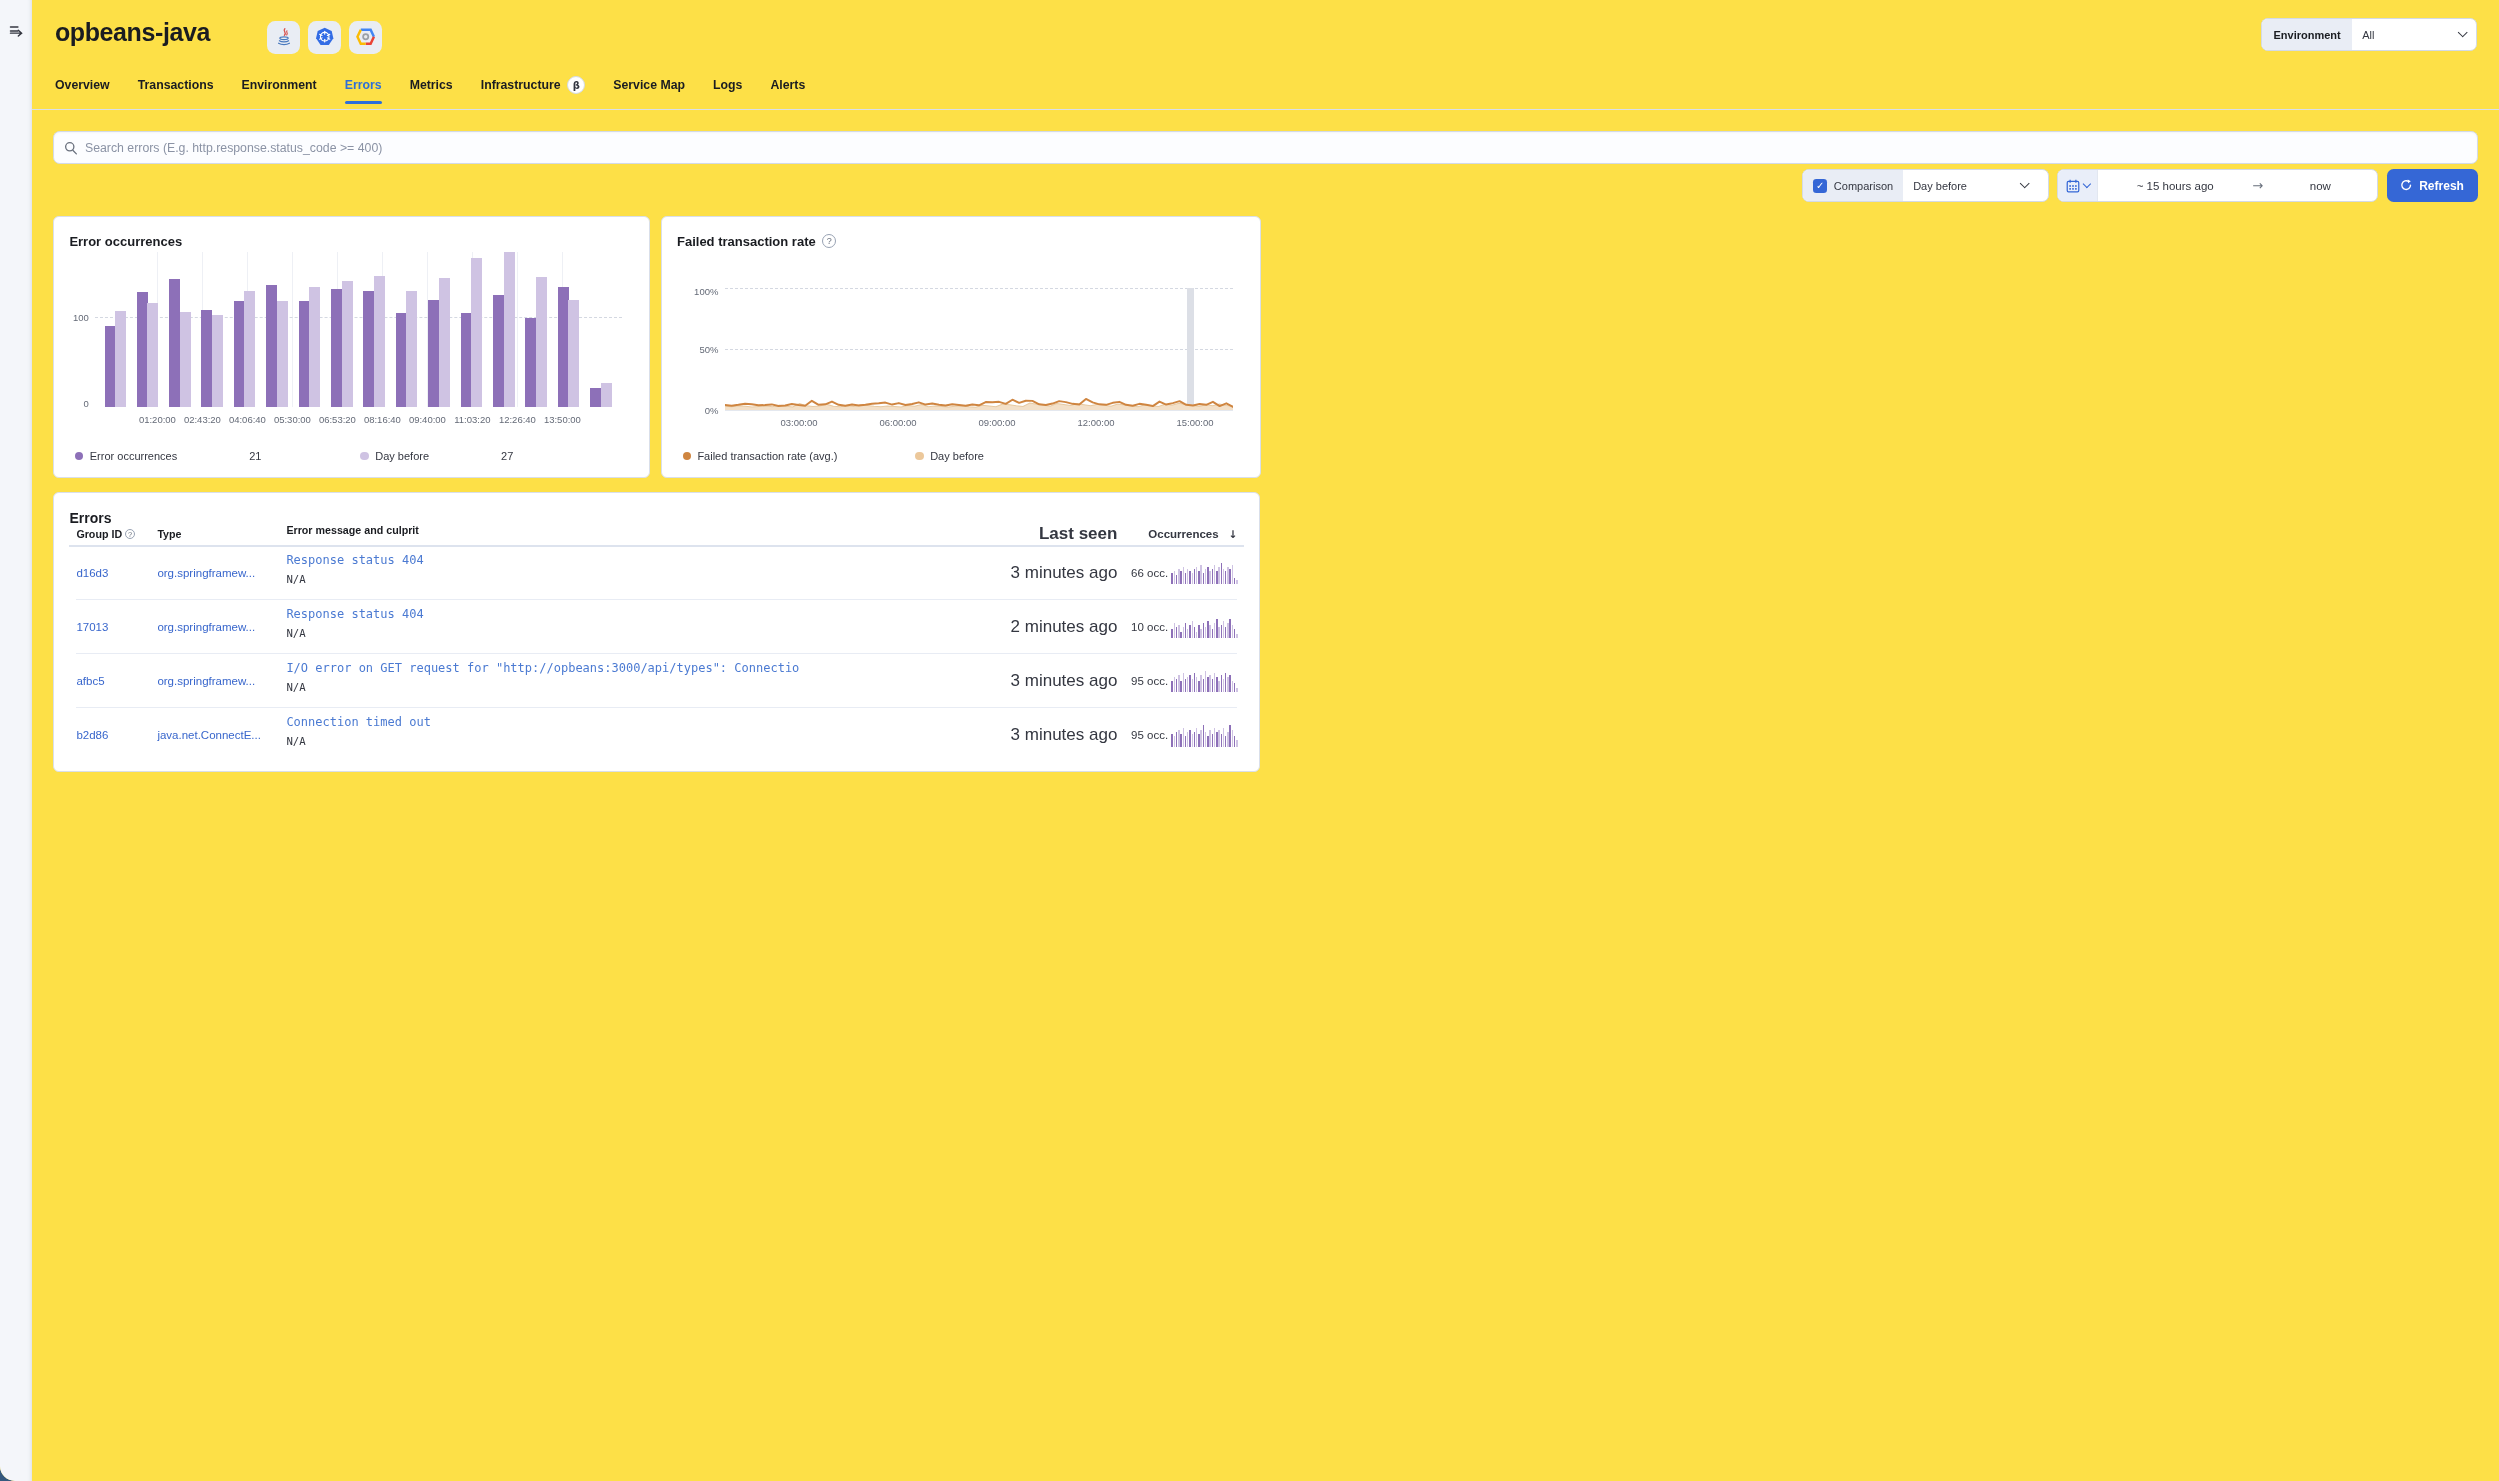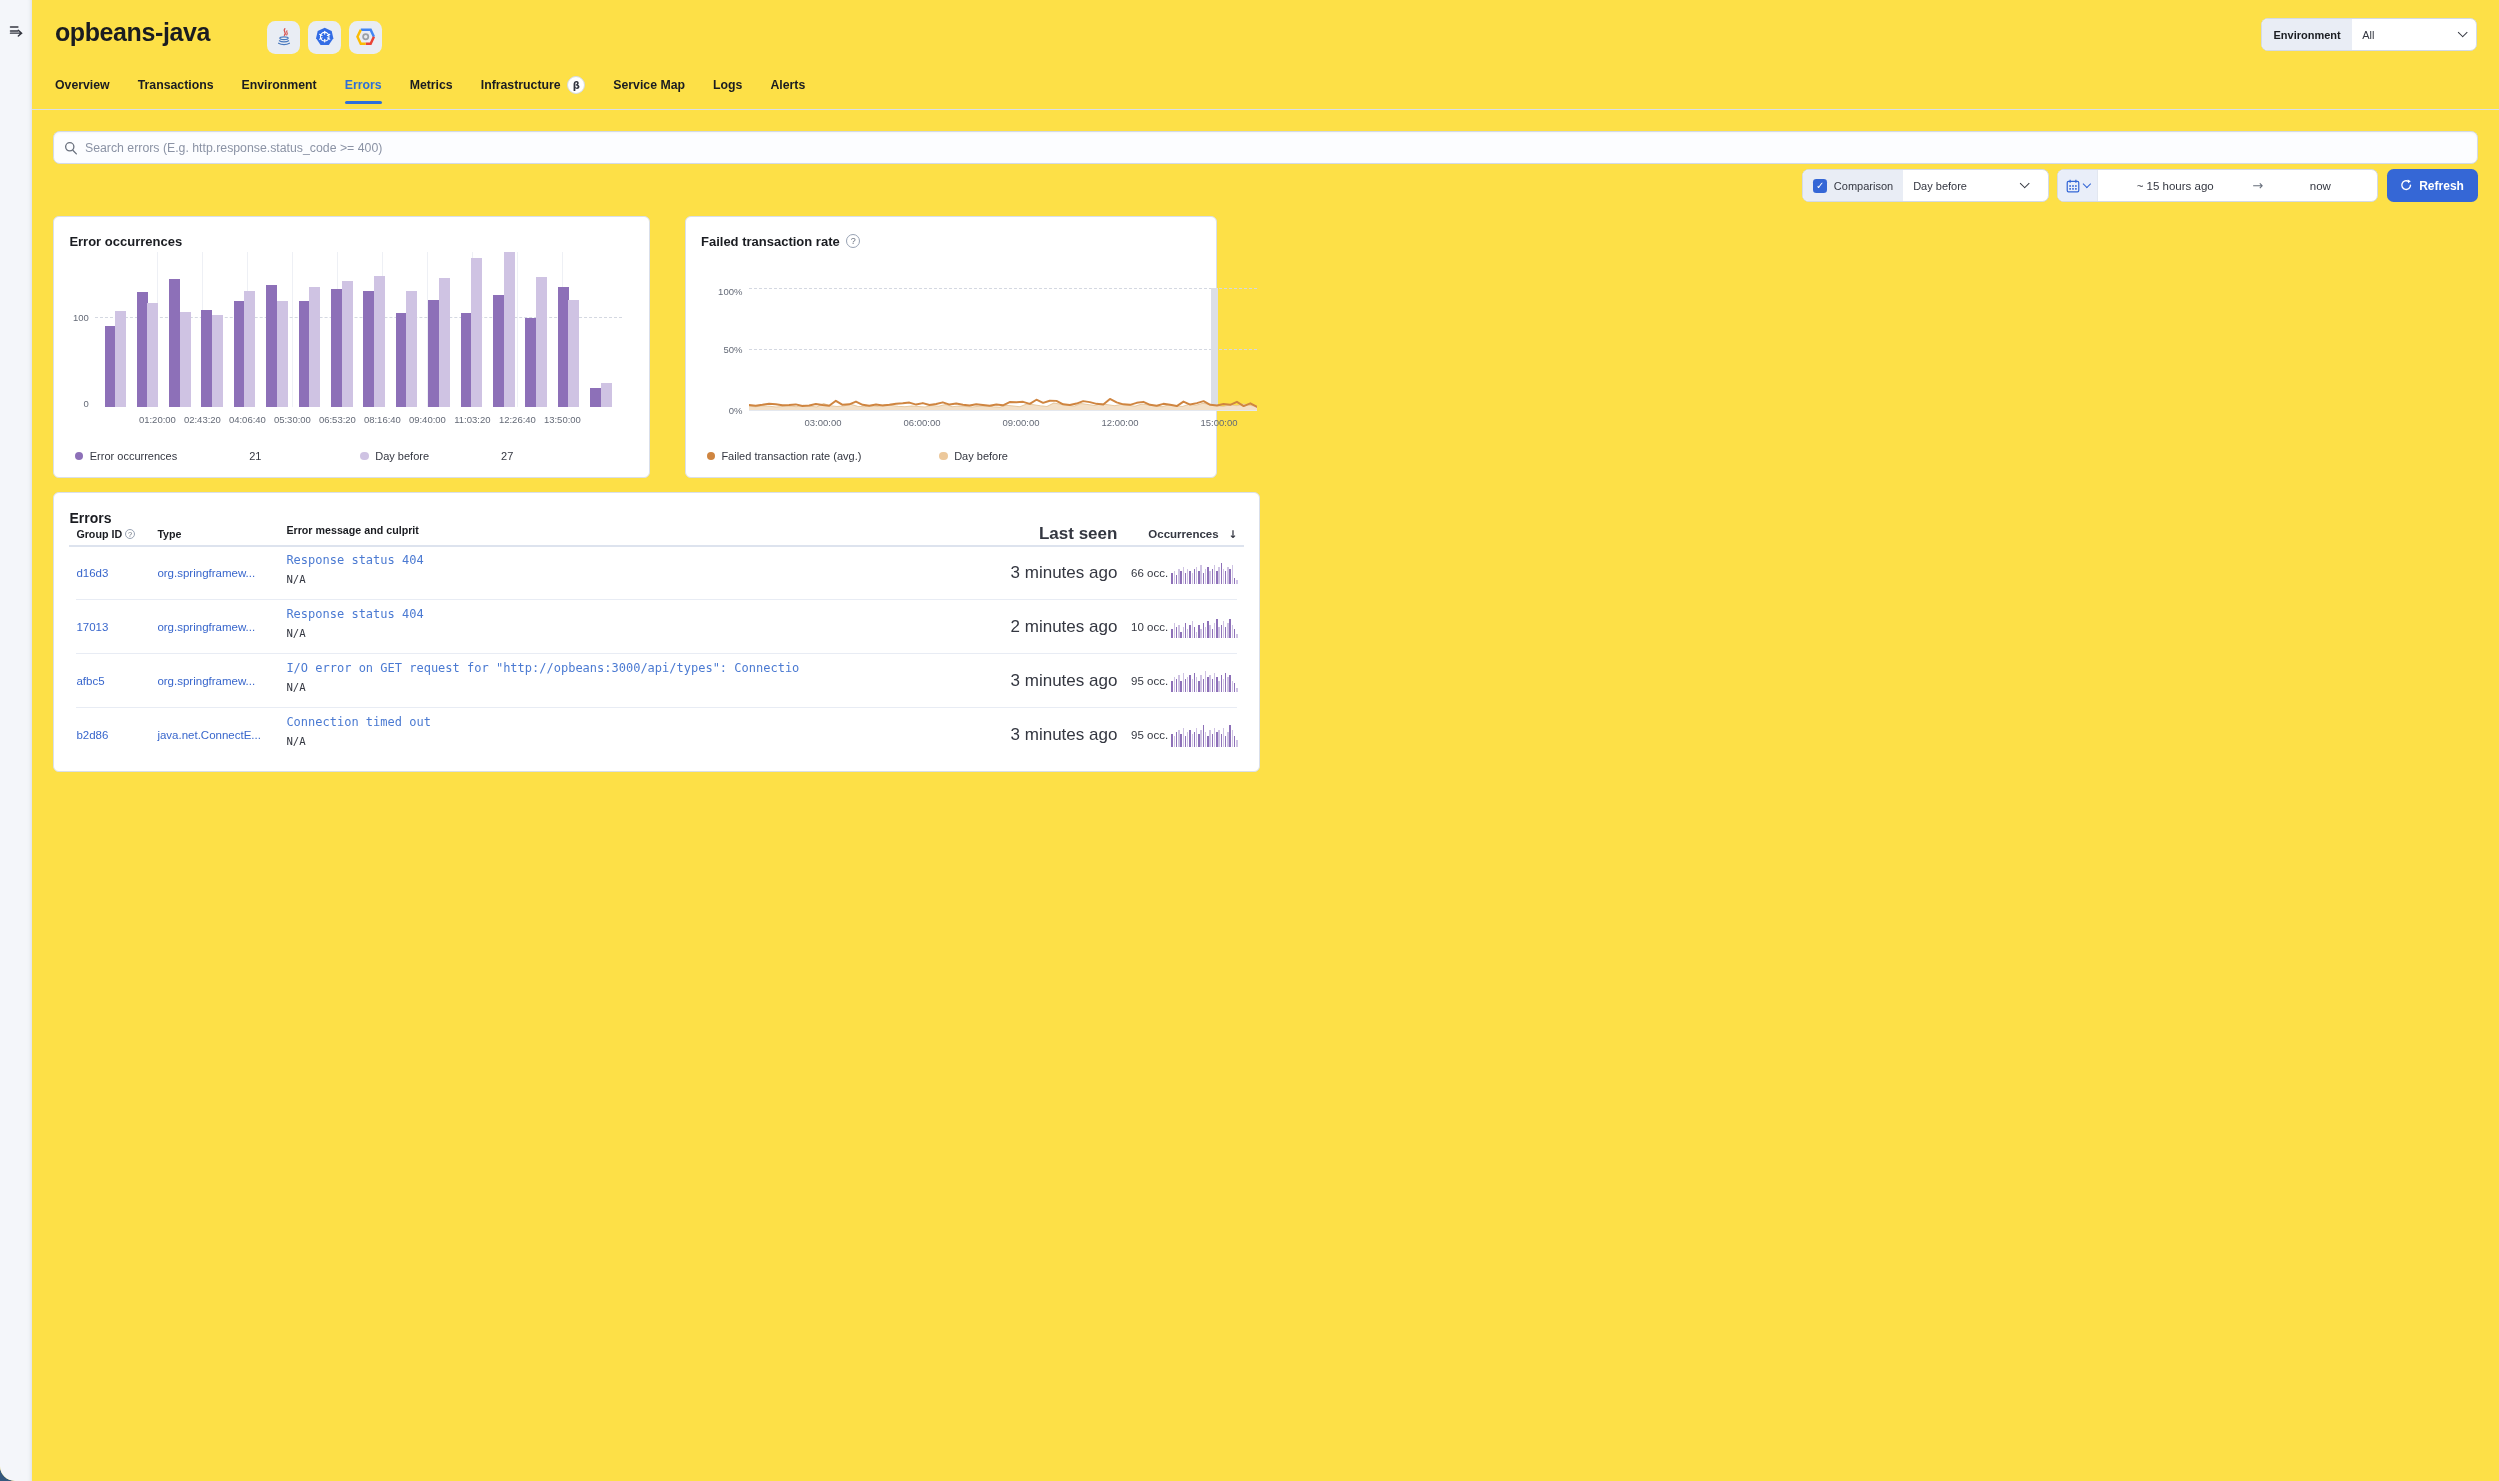--- a/index.html
+++ b/index.html
@@ -56,21 +56,21 @@
   .refresh { width:91px; background:#3567d6; border-radius:6.6px; color:#fff; display:flex; align-items:center; justify-content:center;
              gap:6.6px; font-size:12px; font-weight:600; cursor:pointer; }
 
   
   .panel { position:absolute; background:#fff; border:0.8px solid #d9dfea; border-radius:5.8px; }
   .p-title { position:absolute; left:15px; top:16.5px; font-size:13px; font-weight:700; display:flex; gap:6.6px; align-items:center; }
   .qmark { width:14px; height:14px; border:0.8px solid #98a2b3; border-radius:50%; color:#69707d; font-size:9px; font-weight:400;
            display:flex; align-items:center; justify-content:center; }
 
   #panel-eo { left:21.4px; top:216px; width:597px; height:262px; }
-  #panel-ftr { left:629px; top:216px; width:532px; height:262px;margin-left:24px; }
+  #panel-ftr { left:629px; top:216px; width:600px; height:262px; }
 
   .plot { position:absolute; }
   #eo-plot  { left:41px; top:35px; width:527px; height:155px; }
   #ftr-plot { left:63px; top:71px; width:508px; height:122px; }
   .vgrid { position:absolute; top:0; bottom:0; width:0.8px; background:#eef0f5; }
   .hdash { position:absolute; left:0; right:0; border-top:0.8px dashed #d4d8e1; }
   .ytick { position:absolute; right:100%; margin-right:6.6px; font-size:9.5px; color:#646a77; white-space:nowrap; transform:translateY(-50%); }
   .xtick { position:absolute; top:100%; margin-top:7.4px; font-size:9.5px; color:#646a77; transform:translateX(-50%); white-space:nowrap; }
   .bar { position:absolute; bottom:0; }
   .legend { position:absolute; left:20.6px; bottom:15px; display:flex; align-items:center; font-size:11px; color:#343741; }

